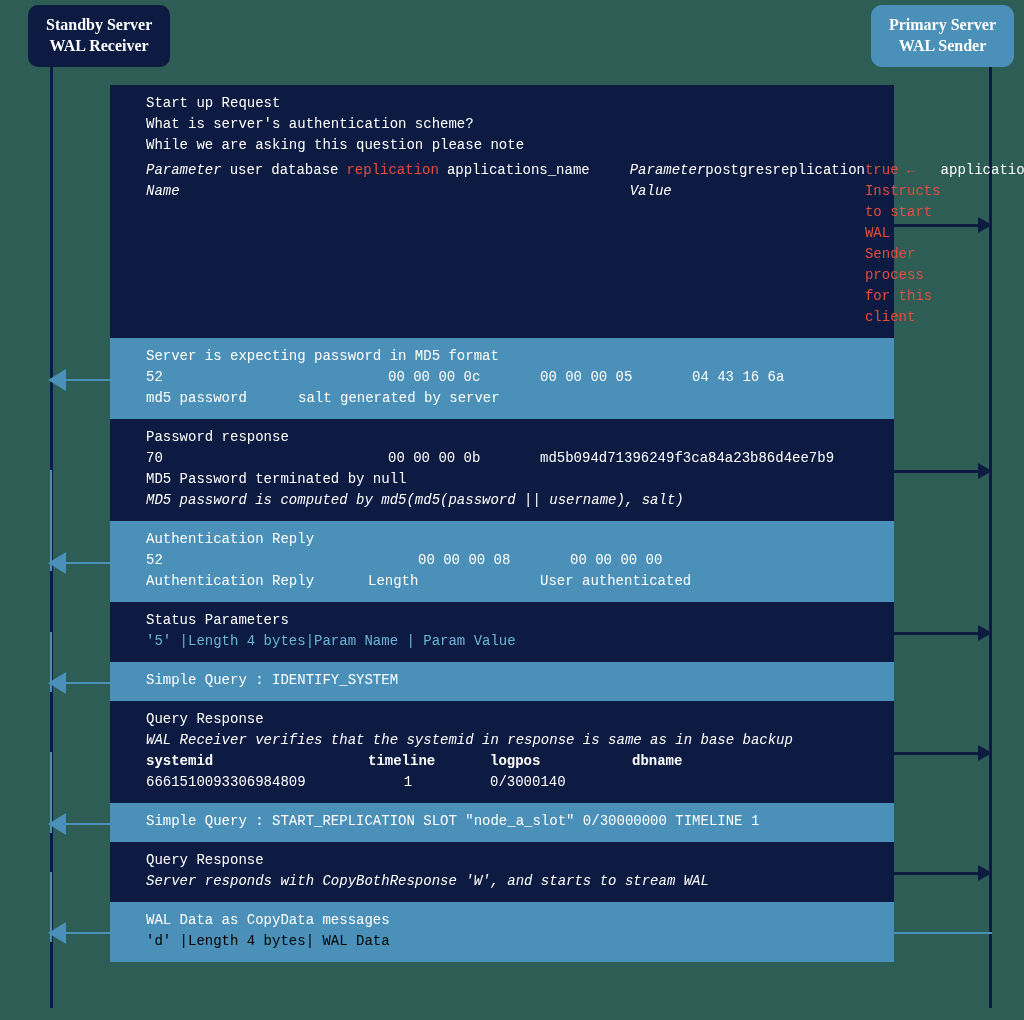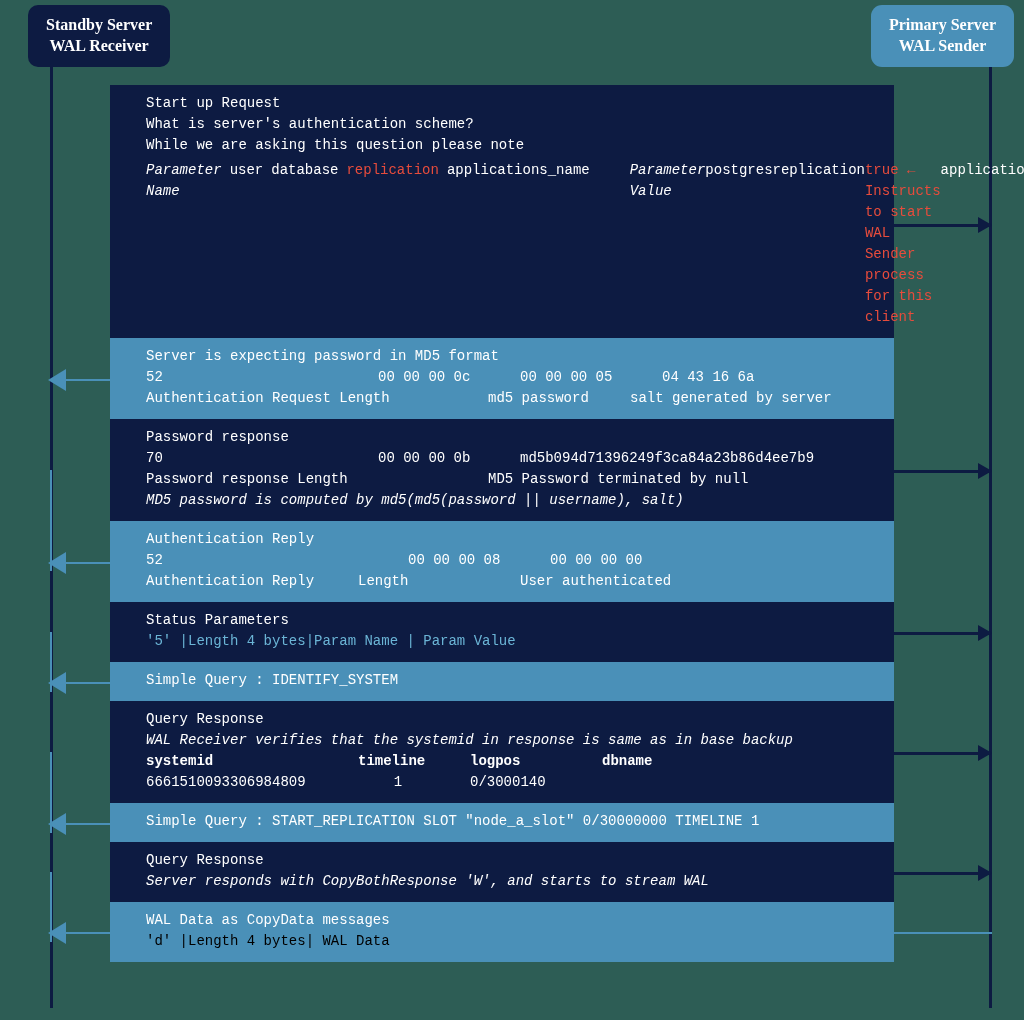--- a/index.html
+++ b/index.html
@@ -73,21 +73,21 @@
   border-right: 18px solid #4a90b8;
   border-top: 11px solid transparent;
   border-bottom: 11px solid transparent;
 }
 .arrow-left.light-line { background: #4a90b8; height: 2px; }
 .italic { font-style: italic; }
 .red { color: #e74c3c; }
 .blue { color: #6bb5d6; }
 .param-table { display: flex; gap: 40px; margin-top: 4px; }
 .param-col { display: flex; flex-direction: row; }
-.row-flex { display: flex; gap: 32px; align-items: center; }
+.row-flex { display: flex; gap: 42px; align-items: center; }
 .row-flex > span { white-space: pre; }
 .bridge-line-right {
   position: absolute;
   width: 3px;
   background: #0d1b42;
   right: -98px;
 }
 .bridge-line-left {
   position: absolute;
   width: 2px;
@@ -137,37 +137,35 @@
 
   <div class="msg light">
     <div>Server is expecting password in MD5 format</div>
     <div class="row-flex">
       <span style="width:200px">52</span>
       <span style="width:110px">00 00 00 0c</span>
       <span style="width:110px">00 00 00 05</span>
       <span>04 43 16 6a</span>
     </div>
     <div class="row-flex">
-      <span style="width:310px">Authentication Request Length</span>
       <span style="width:110px">md5 password</span>
       <span>salt generated by server</span>
     </div>
     <div class="arrow-left light-line"></div>
     <div class="bridge-line-right" style="top:50%;bottom:-50px"></div>
   </div>
 
   <div class="msg dark">
     <div>Password response</div>
     <div class="row-flex">
       <span style="width:200px">70</span>
       <span style="width:110px">00 00 00 0b</span>
       <span>md5b094d71396249f3ca84a23b86d4ee7b9</span>
     </div>
     <div class="row-flex">
-      <span style="width:310px">Password response Length</span>
       <span>MD5 Password terminated by null</span>
     </div>
     <div class="italic">MD5 password is computed by md5(md5(password || username), salt)</div>
     <div class="arrow-right"></div>
     <div class="bridge-line-left" style="top:50%;bottom:-50px"></div>
   </div>
 
   <div class="msg light">
     <div>Authentication Reply</div>
     <div class="row-flex">

